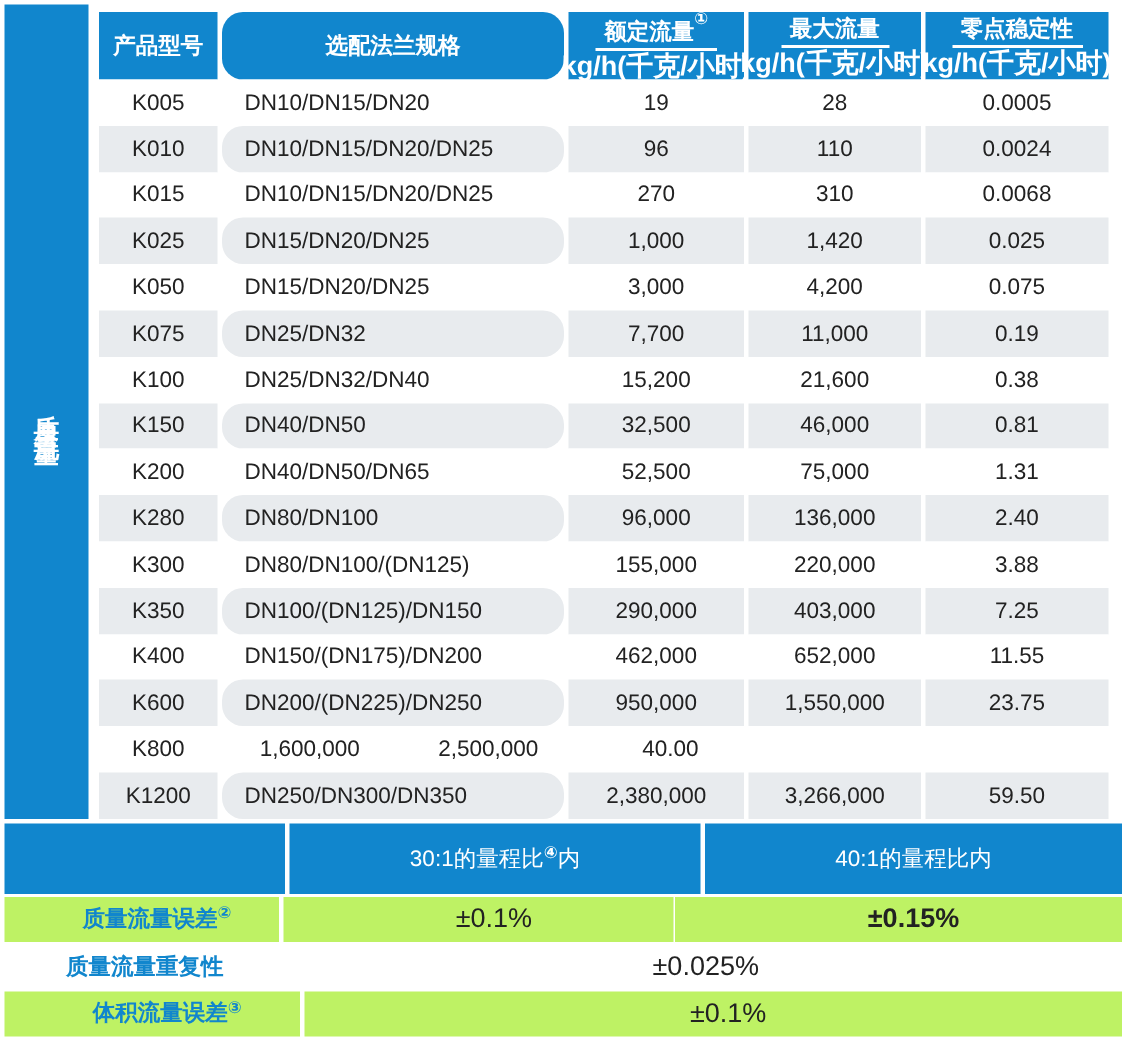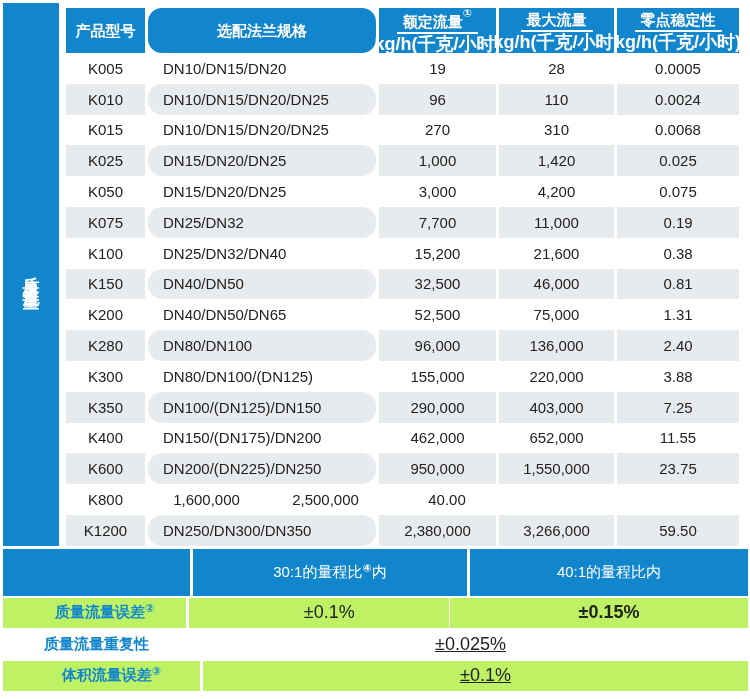--- a/index.html
+++ b/index.html
@@ -42,21 +42,21 @@
   .band-c{width:278px;margin-left:3px;background:#1186cd;}
   .band-b,.band-c{display:flex;align-items:center;justify-content:center;
                   color:#ffffff;font-size:15px;}
   .arow{display:flex;height:29.5px;margin-bottom:2px;}
   .arow .lab{width:187px;display:flex;align-items:center;justify-content:center;
              color:#1186cd;font-weight:bold;font-size:15px;}
   .arow .val{display:flex;align-items:center;justify-content:center;
              font-size:18px;color:#222222;}
   .v1{width:274px;margin-left:3px;}
   .v2{width:318px;margin-left:1px;font-weight:bold;}
-  .vspan{width:555px;margin-left:3px;text-decoration:underline;}
+  .vspan{width:555px;margin-left:3px;}
   .arow.gray .lab,.arow.gray .val{background:#bef264;padding-left:20px;}
   .arow.white .lab,.arow.white .val{background:#ffffff;}
 </style>
 </head>
 <body>
 
 <div class="page">
 
   <div class="sidebar">
     <div class="sidebar-label">质量流量</div>

